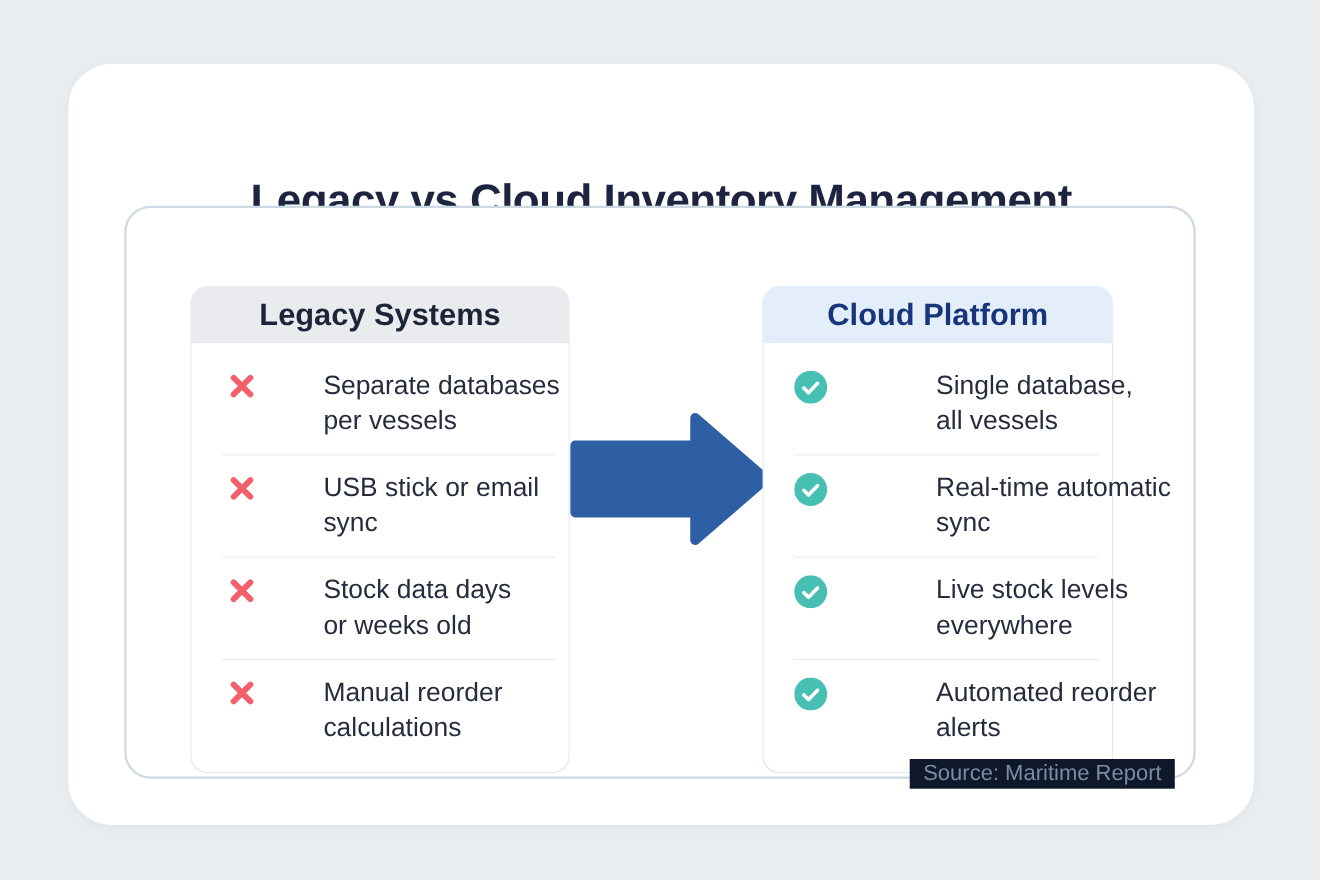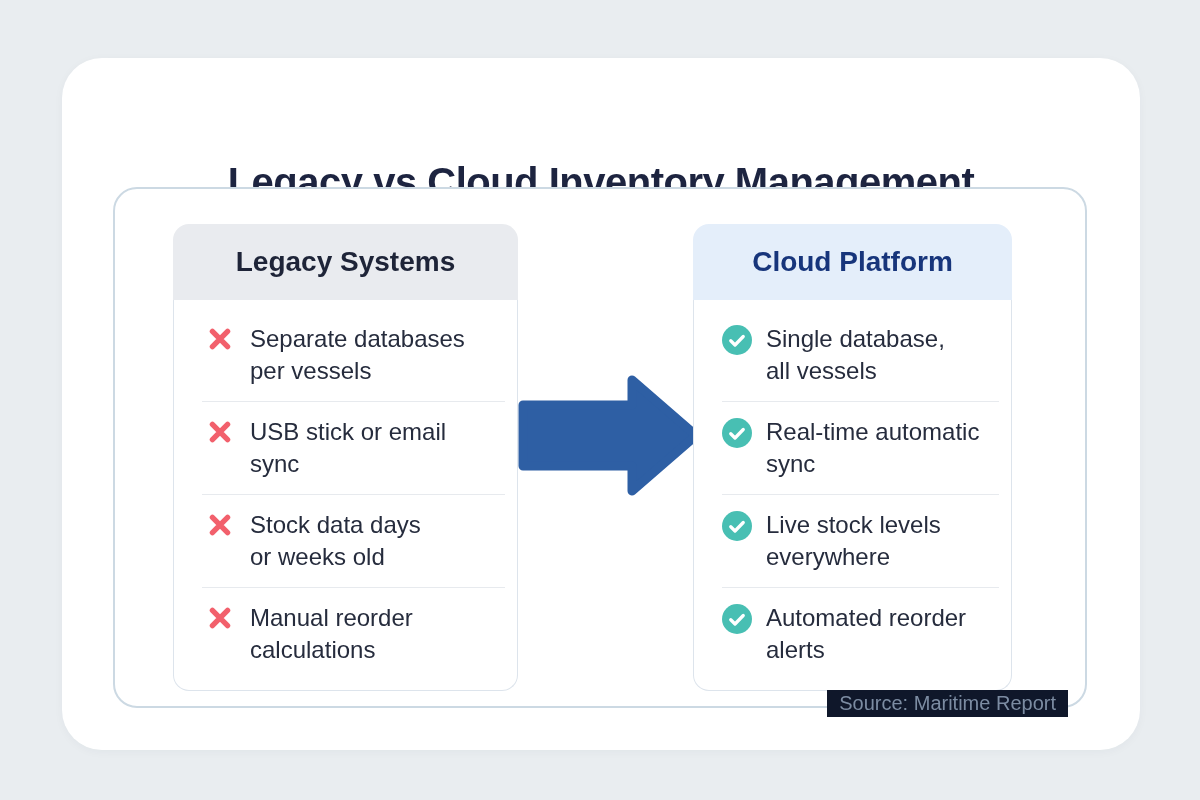--- a/index.html
+++ b/index.html
@@ -53,53 +53,53 @@
     background:#ffffff;
   }
   .col{
     position:absolute;
     top:35px;
     border-radius:16px;
   }
   .col-legacy{ left:58px;  width:345px; }
   .col-cloud { left:578px; width:319px; }
   .col-header{
-    height:76px;
+    height:52px;
     border-radius:16px 16px 0 0;
     display:flex; align-items:center; justify-content:center;
-    font-size:28px; font-weight:700;
+    font-size:28px; font-weight:700;margin-top:36px;
   }
   .col-legacy .col-header{ background:var(--legacy-header-bg); color:var(--legacy-header-text); }
   .col-cloud  .col-header{ background:var(--cloud-header-bg);  color:var(--cloud-header-text); }
   .col-body{
     background:#ffffff;
     border:1px solid var(--col-border);
     border-top:none;
     border-radius:0 0 16px 16px;
     padding:9px 0 10px 0;
   }
   .row{
     display:flex;
     align-items:flex-start;
     padding:14px 8px 14px 32px;
   }
-  .col-cloud .row{ padding-left:28px; }
+  .col-cloud .row{ padding-left:28px;gap:41px; }
   .row .icon{
     flex:0 0 auto;
     margin-top:2px;
     margin-right:16px;
     line-height:0;
   }
   .col-cloud .row .icon{ margin-right:14px; }
   .row .txt{
     font-size:24px;
     line-height:32px;
     color:var(--item-text);
   }
-  .row .txt span{ display:block; white-space:nowrap; }
+  .row .txt span{ display:block; white-space:nowrap;margin-left:44px; }
   .divider{
     height:1px;
     background:var(--divider);
     margin:0 12px 0 28px;
   }
   .arrow{
     position:absolute;
     left:403px; top:184px;
     width:184px; height:125px;
     color:var(--arrow-blue);

